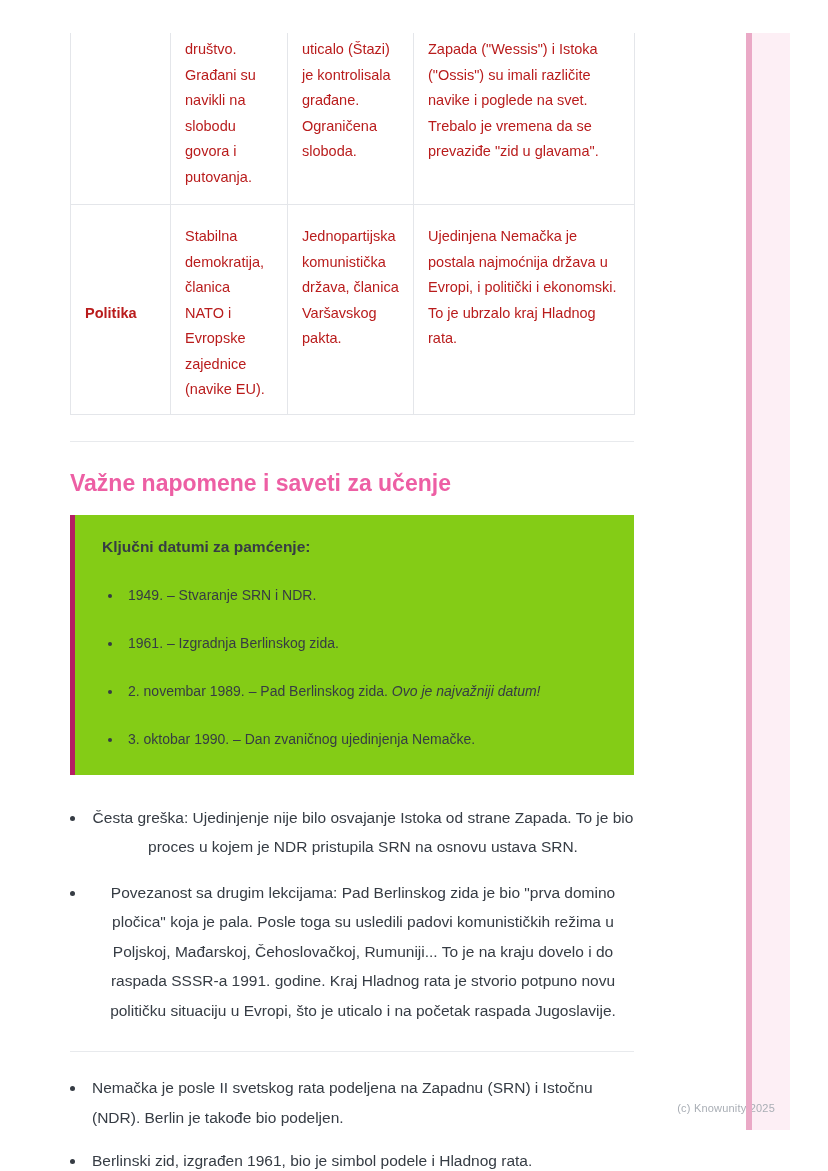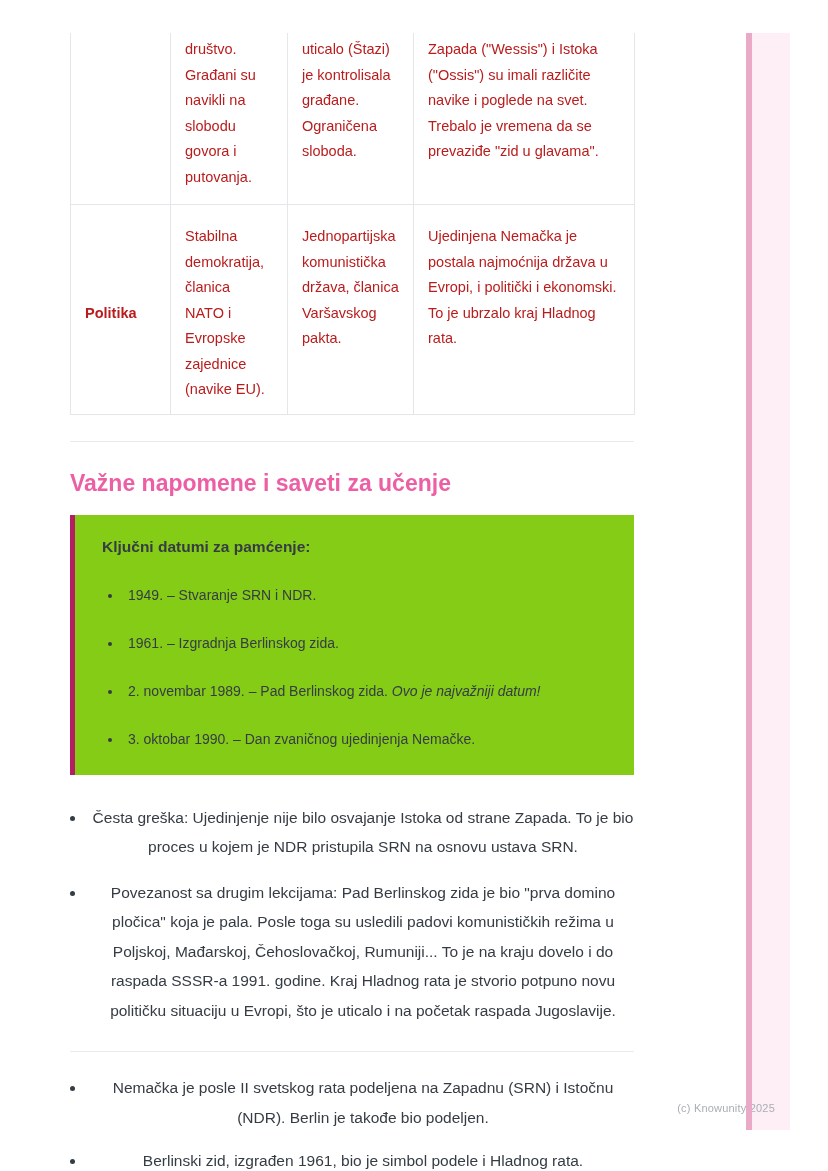--- a/index.html
+++ b/index.html
@@ -31,21 +31,21 @@
   }
   .callout-title{font-weight:bold;font-size:15.5px;line-height:22px;margin:0;}
   .callout ul{margin:9px 0 0 0;padding-left:21px;}
   .callout li{font-size:14px;line-height:22px;margin-top:26px;padding-left:5px;}
 
   ul.body-list{margin:28px 0 0 0;padding-left:16px;}
   ul.body-list li{font-size:15.5px;line-height:29.5px;margin-top:16px;padding-left:6px;text-align:center;}
   ul.body-list li:first-child{margin-top:0;}
 
   ul.review-list{margin:21px 0 0 0;padding-left:16px;}
-  ul.review-list li{font-size:15.5px;line-height:29.5px;margin-top:14px;padding-left:6px;text-align:center;}
+  ul.review-list li{font-size:15.5px;line-height:29.5px;margin-top:14px;padding-left:6px;}
   ul.review-list li:first-child{margin-top:0;}
 
   .footer-copy{
     position:absolute;top:1102px;right:53px;z-index:2;
     font-size:11px;color:#a9aeb5;letter-spacing:0.2px;
   }
   em{font-style:italic;}
   b{font-weight:normal;}
 </style>
 </head>

